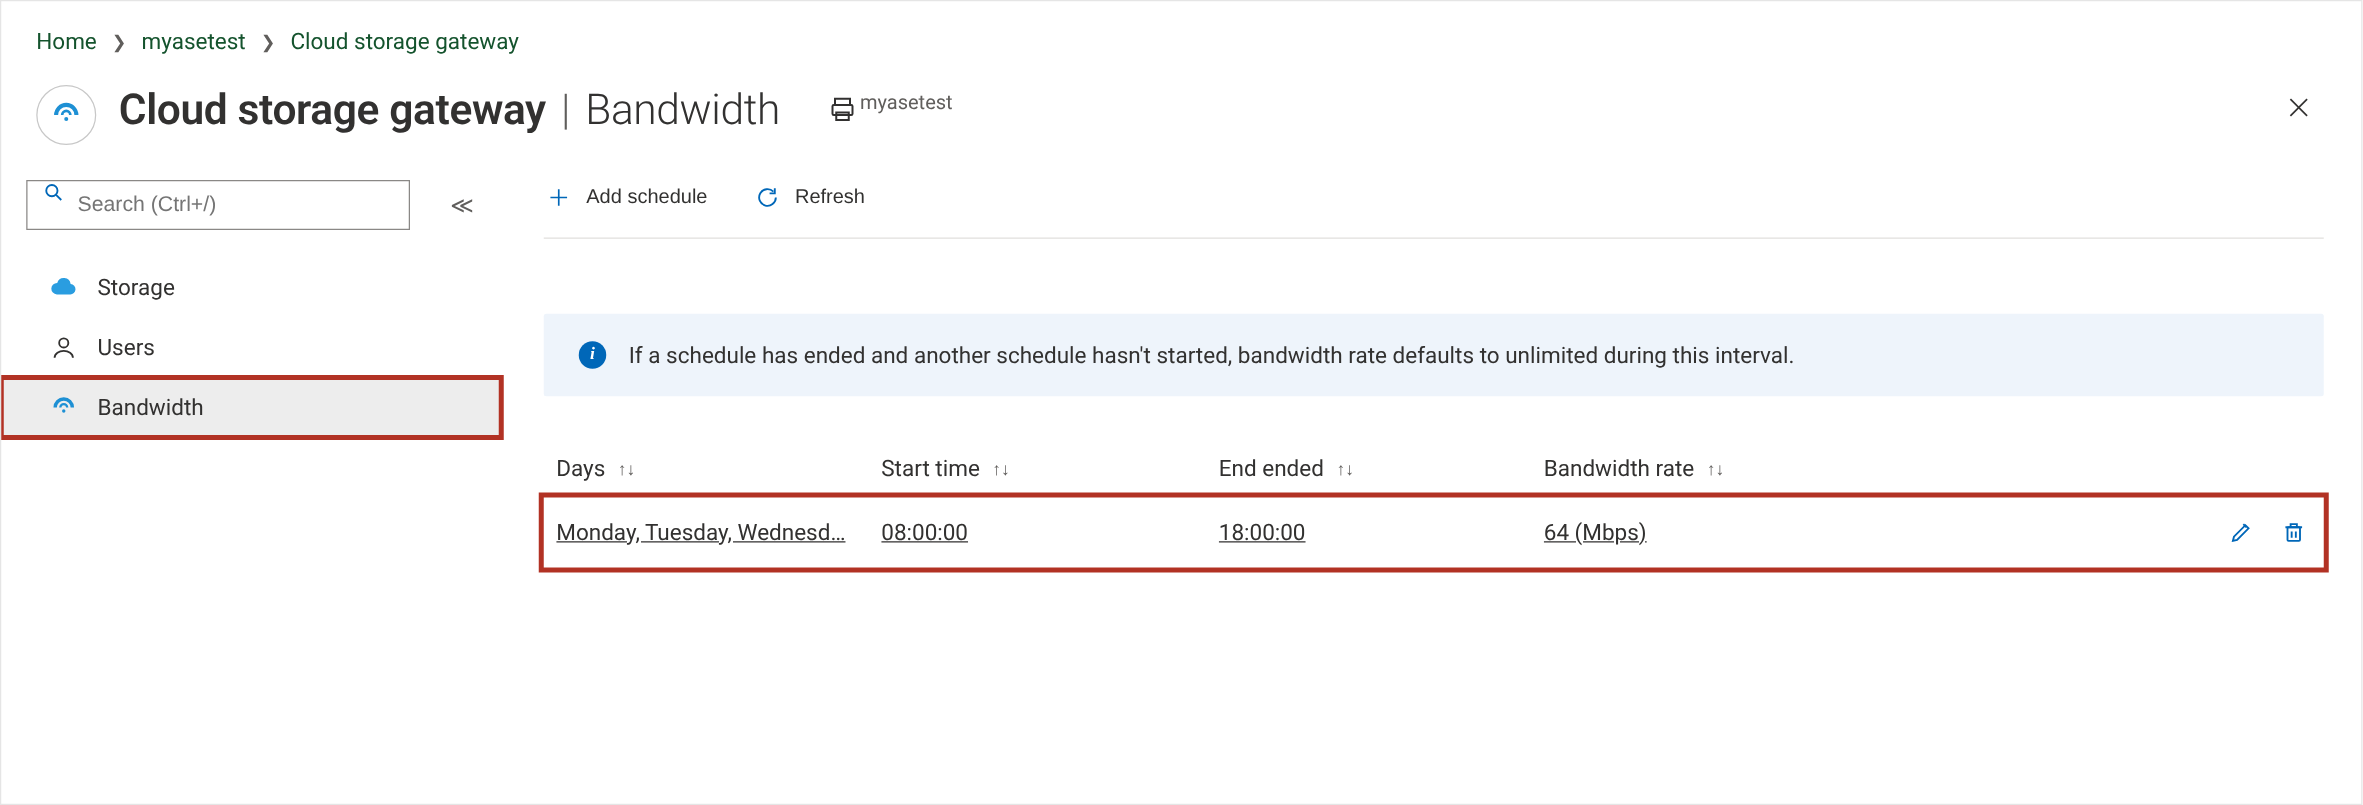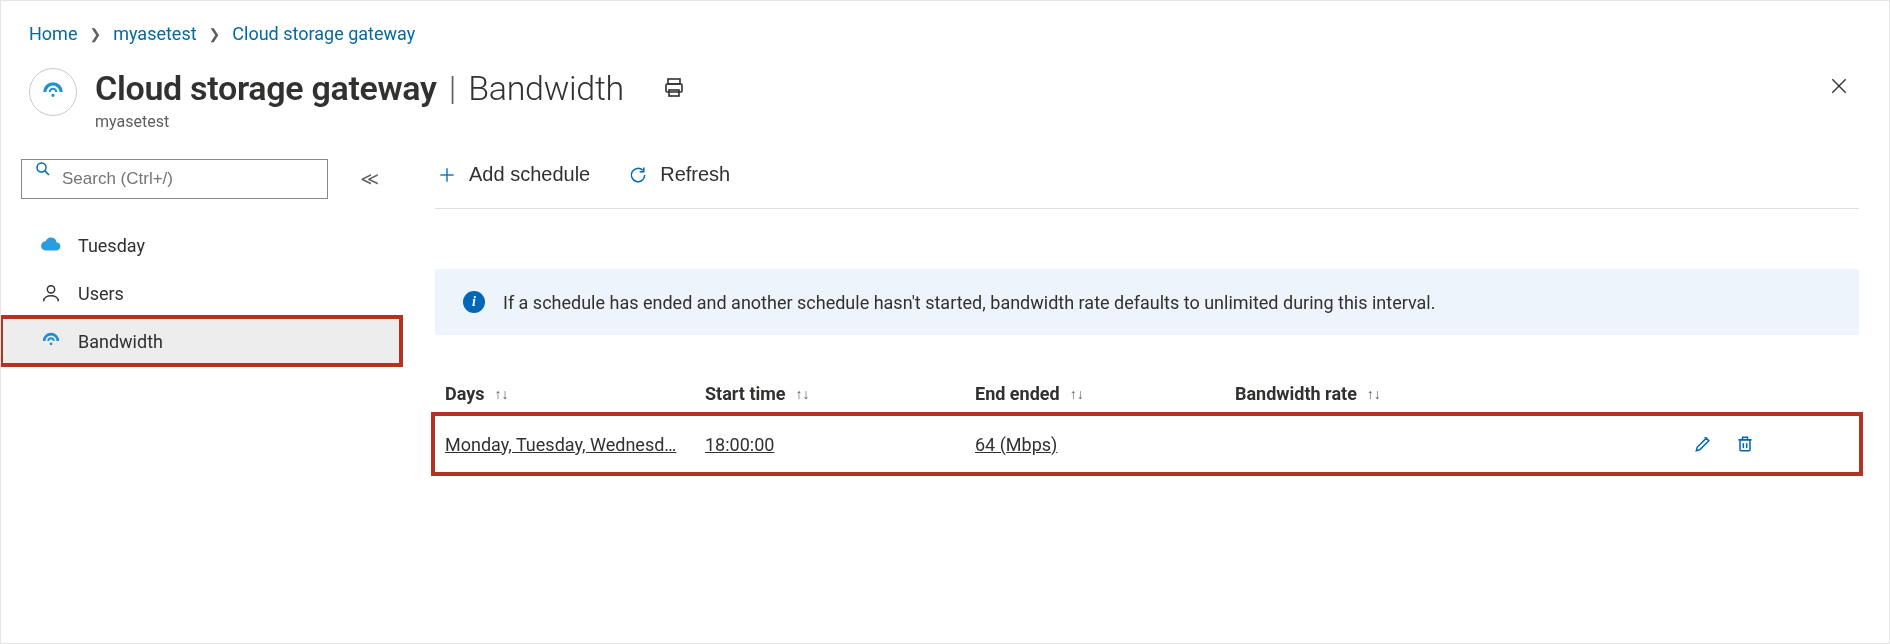--- a/index.html
+++ b/index.html
@@ -16,39 +16,39 @@
   }
 
   
   .breadcrumb {
     display: flex;
     align-items: center;
     gap: 12px;
     padding: 22px 28px 10px 28px;
     font-size: 18px;
   }
-  .breadcrumb a { color: #0369a1; text-decoration: none; }
+  .breadcrumb a { color: #14532d; text-decoration: none; }
   .breadcrumb .sep { color: #605e5c; font-size: 14px; }
 
   
   .header-row {
     display: flex;
     align-items: flex-start;
     padding: 14px 28px 10px 28px;
     position: relative;
   }
   .resource-icon {
     width: 48px; height: 48px;
     border-radius: 50%;
     border: 1px solid #c8c8c8;
     display: flex; align-items: center; justify-content: center;
     margin-right: 18px;
     flex: 0 0 auto;
   }
-  .title-block { display: flex; flex-direction: column; }
+  .title-block { display: flex; flex-direction: row; }
   .title-line { display: flex; align-items: center; gap: 36px; }
   .title-line h1 { font-weight: 600; font-size: 34px; letter-spacing: -0.3px; }
   .title-line h1 .thin { font-weight: 300; color:#323130; }
   .title-line h1 .bar { font-weight: 300; color:#605e5c; margin: 0 4px; }
   .subtitle { font-size: 16px; color: #605e5c; margin-top: 4px; }
   .header-actions { display:flex; gap:28px; align-items:center; }
   .close-btn {
     position: absolute; right: 30px; top: 14px;
     background:none;border:none;cursor:pointer;font-size:22px;line-height:1;
     color:#323130;padding:6px;width:36px;height:36px;
@@ -103,21 +103,21 @@
   }
   .toolbar {
     display:flex; gap:34px; align-items:center;
     border-bottom: 1px solid #e1dfdd;
     padding-bottom: 18px;
     margin-bottom: 60px;
   }
   .tb-btn {
     display:flex; align-items:center; gap:12px;
     background:none;border:none; cursor:pointer;
-    font-size: 20px; color:#323130;
+    font-size: 16px; color:#323130;
     padding: 4px 2px;
   }
   .tb-btn .ico { color:#0067b8; display:inline-flex; }
 
   
   .info-banner {
     background:#eef4fb;
     display:flex; align-items:center; gap:18px;
     padding: 22px 28px;
     font-size: 18px;
@@ -129,21 +129,21 @@
     width:22px;height:22px;border-radius:50%;
     background:#0067b8;color:#fff;
     display:flex;align-items:center;justify-content:center;
     font-weight:700;font-size:14px;flex:0 0 auto;
     font-family: Georgia, serif; font-style: italic;
   }
 
   
   .table { width:100%; }
   .thead, .trow { display:grid; grid-template-columns: 260px 270px 260px 1fr 90px; gap:0; align-items:center; }
-  .thead { font-weight:700; font-size:18px; color:#323130; padding: 0 10px 12px 10px; }
+  .thead { font-weight:400; font-size:18px; color:#323130; padding: 0 10px 12px 10px; }
   .th { display:flex; align-items:center; gap:10px; cursor:pointer; }
   .sort-ico { color:#605e5c; font-size:14px; }
   .trow {
     padding: 14px 10px;
     font-size: 18px;
     outline: 4px solid #b23224;
     text-decoration: underline;
   }
   .trow .cell { white-space:nowrap; overflow:hidden; text-overflow:ellipsis; }
   .row-actions { display:flex; justify-content:flex-end; gap:14px; }
@@ -213,21 +213,21 @@
       </button>
     </div>
 
     <div class="nav">
       <div class="nav-item">
         <span class="icon">
           <svg width="22" height="22" viewBox="0 0 24 24">
               <path fill="#2a9de0" d="M6 18a5 5 0 0 1 .3-10A6 6 0 0 1 18 9a4.5 4.5 0 0 1-.5 9H6z"></path>
             </svg>
         </span>
-        <span>Tuesday</span>
+        <span>Storage</span>
       </div>
       <div class="nav-item">
         <span class="icon">
           <svg width="22" height="22" viewBox="0 0 24 24" fill="none" stroke="#323130" stroke-width="1.6">
               <circle cx="12" cy="8" r="4"></circle>
               <path d="M4 21c0-4 4-6 8-6s8 2 8 6"></path>
             </svg>
         </span>
         <span>Users</span>
       </div>
@@ -285,20 +285,21 @@
         </div>
         <div class="th">
           <span>Bandwidth rate</span>
           <span class="sort-ico">↑↓</span>
         </div>
         <div></div>
       </div>
 
       <div class="trow">
         <div class="cell">Monday, Tuesday, Wednesd…</div>
+        <div class="cell">08:00:00</div>
         <div class="cell">18:00:00</div>
         <div class="cell">64 (Mbps)</div>
         <div class="row-actions">
           <button title="Edit">
             <span>
               <svg width="20" height="20" viewBox="0 0 24 24" fill="none" stroke="#0067b8" stroke-width="1.8">
                   <path d="M4 20l4-1 11-11-3-3L5 16l-1 4z"></path>
                   <path d="M14 4l3 3"></path>
                 </svg>
             </span>

